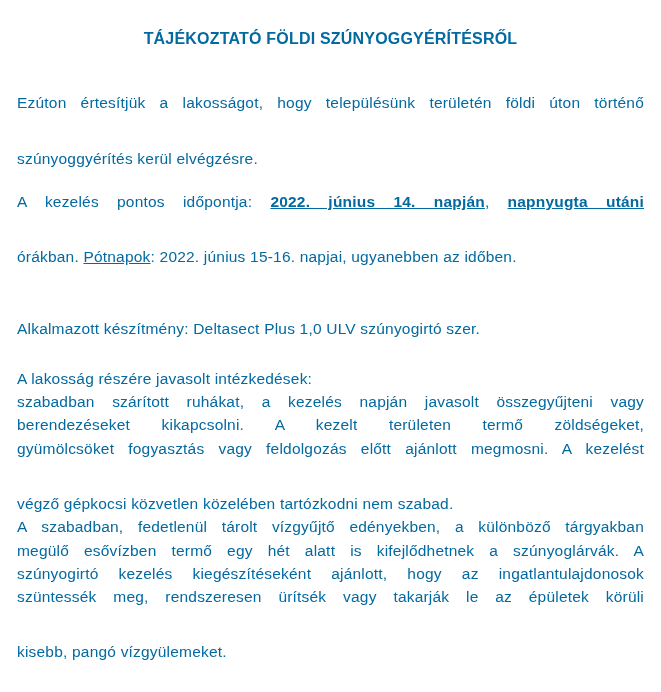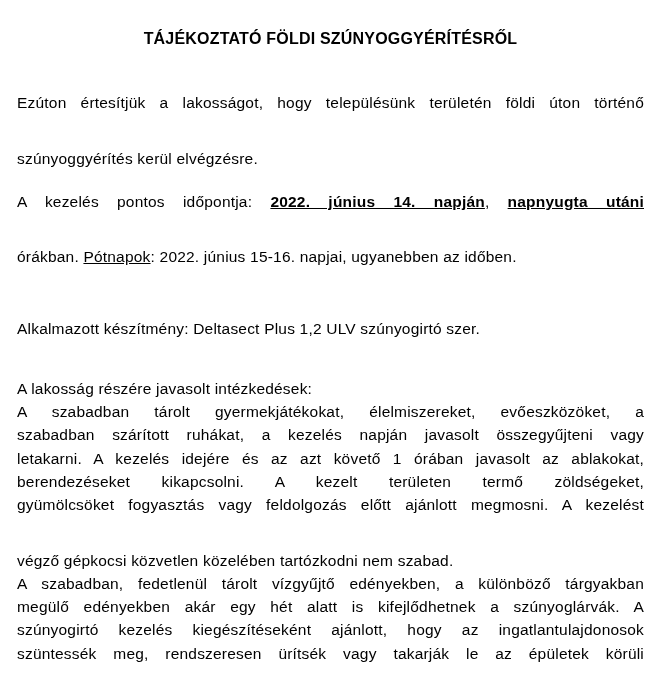--- a/index.html
+++ b/index.html
@@ -12,73 +12,71 @@
     width: 661px;
     height: 692px;
     box-sizing: border-box;
     padding: 27px 17px 0 17px;
     background: #ffffff;
     overflow: hidden;
     font-family: "Liberation Sans", sans-serif;
     font-size: 15.5px;
     line-height: 23.3px;
     letter-spacing: 0.2px;
-    color: #000000;
+    color: #0369a1;
   }
   .title {
     margin: 0;
     font-size: 16px;
     font-weight: bold;
     text-align: center;
   }
   .para { margin: 0; }
   
   .jl { text-align: justify; text-align-last: justify; }
   
   .ll { text-align: left; margin-top: 32px; }
   .b  { font-weight: normal; }
   .u  { text-decoration: underline; }
   .bu { font-weight: bold; text-decoration: underline; margin-top: 40px; }
   .mt-intro    { margin-top: 41px; }
   .mt-schedule { margin-top: 20px; }
   .mt-product  { margin-top: 49px; }
-  .mt-heading  { margin-top: 36px; }
+  .mt-heading  { margin-top: 26px; }
 </style>
 </head>
 <body>
 
 <div class="page">
 
   <h1 class="title">TÁJÉKOZTATÓ FÖLDI SZÚNYOGGYÉRÍTÉSRŐL</h1>
 
   <div class="para mt-intro">
       <div class="jl">Ezúton értesítjük a lakosságot, hogy településünk területén földi úton történő</div>
       <div class="ll">szúnyoggyérítés kerül elvégzésre.</div>
     </div>
 
   <div class="para mt-schedule">
     <div class="jl"><span>A kezelés pontos időpontja: </span><span class="bu">2022. június 14. napján</span><span>, </span><span class="bu">napnyugta utáni</span></div>
     <div class="ll"><span class="b">órákban. </span><span class="u">Pótnapok</span><span>: 2022. június 15-16. napjai, ugyanebben az időben.</span></div>
   </div>
 
-  <div class="para mt-product ll">Alkalmazott készítmény: Deltasect Plus 1,2 ULV szúnyogirtó szer.</div>
+  <div class="para mt-product ll">Alkalmazott készítmény: Deltasect Plus 1,0 ULV szúnyogirtó szer.</div>
 
 
   <div class="para mt-heading ll">A lakosság részére javasolt intézkedések:</div>
 
   <div class="para">
-      <div class="jl">A szabadban tárolt gyermekjátékokat, élelmiszereket, evőeszközöket, a</div>
       <div class="jl">szabadban szárított ruhákat, a kezelés napján javasolt összegyűjteni vagy</div>
-      <div class="jl">letakarni. A kezelés idejére és az azt követő 1 órában javasolt az ablakokat,</div>
       <div class="jl">berendezéseket kikapcsolni. A kezelt területen termő zöldségeket,</div>
       <div class="jl">gyümölcsöket fogyasztás vagy feldolgozás előtt ajánlott megmosni. A kezelést</div>
       <div class="ll">végző gépkocsi közvetlen közelében tartózkodni nem szabad.</div>
     </div>
 
   <div class="para">
       <div class="jl">A szabadban, fedetlenül tárolt vízgyűjtő edényekben, a különböző tárgyakban</div>
-      <div class="jl">megülő edényekben akár egy hét alatt is kifejlődhetnek a szúnyoglárvák. A</div>
+      <div class="jl">megülő esővízben termő egy hét alatt is kifejlődhetnek a szúnyoglárvák. A</div>
       <div class="jl">szúnyogirtó kezelés kiegészítéseként ajánlott, hogy az ingatlantulajdonosok</div>
       <div class="jl">szüntessék meg, rendszeresen ürítsék vagy takarják le az épületek körüli</div>
       <div class="ll">kisebb, pangó vízgyülemeket.</div>
     </div>
 
 </div>
 
 </body></html>

